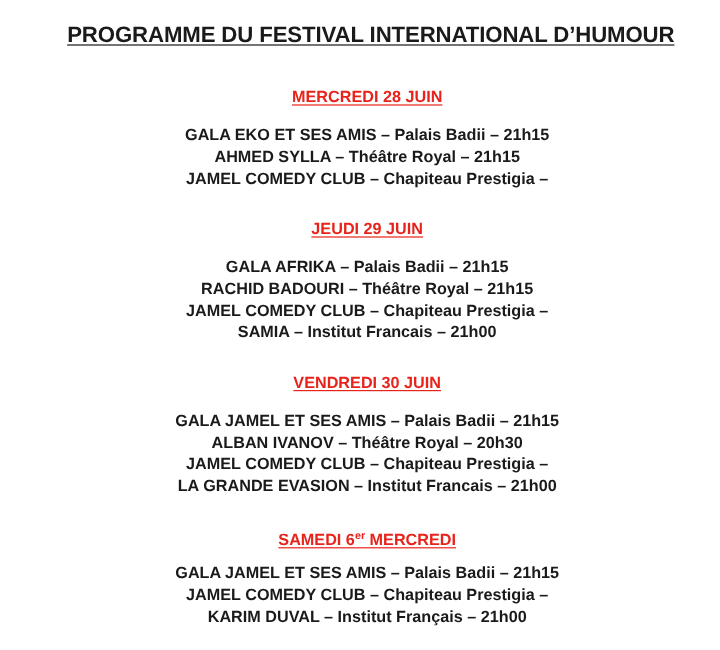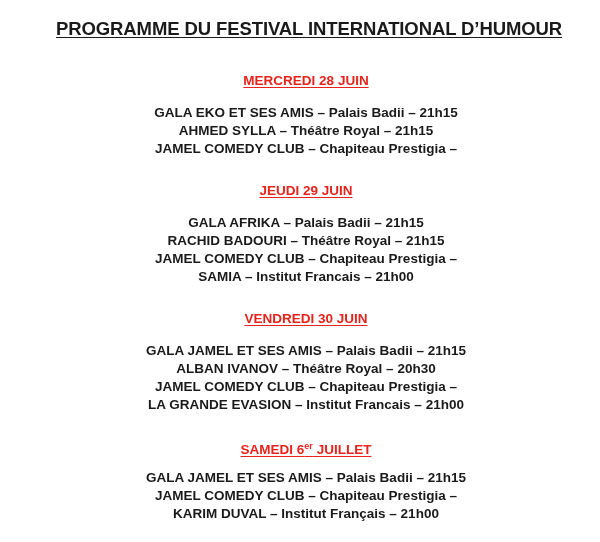--- a/index.html
+++ b/index.html
@@ -54,19 +54,19 @@
   <div class="heading">VENDREDI 30 JUIN</div>
   <div class="events">
     <div class="event">GALA JAMEL ET SES AMIS – Palais Badii – 21h15</div>
     <div class="event">ALBAN IVANOV – Théâtre Royal – 20h30</div>
     <div class="event">JAMEL COMEDY CLUB – Chapiteau Prestigia –</div>
     <div class="event">LA GRANDE EVASION – Institut Francais – 21h00</div>
   </div>
 </div>
 
 <div class="section" style="top:437px;">
-  <div class="heading"><span>SAMEDI 6</span><sup>er</sup><span> JUILLET</span></div>
+  <div class="heading"><span>SAMEDI 6</span><sup>er</sup><span> MERCREDI</span></div>
   <div class="events">
     <div class="event">GALA JAMEL ET SES AMIS – Palais Badii – 21h15</div>
     <div class="event">JAMEL COMEDY CLUB – Chapiteau Prestigia –</div>
     <div class="event">KARIM DUVAL – Institut Français – 21h00</div>
   </div>
 </div>
 
 </body></html>

